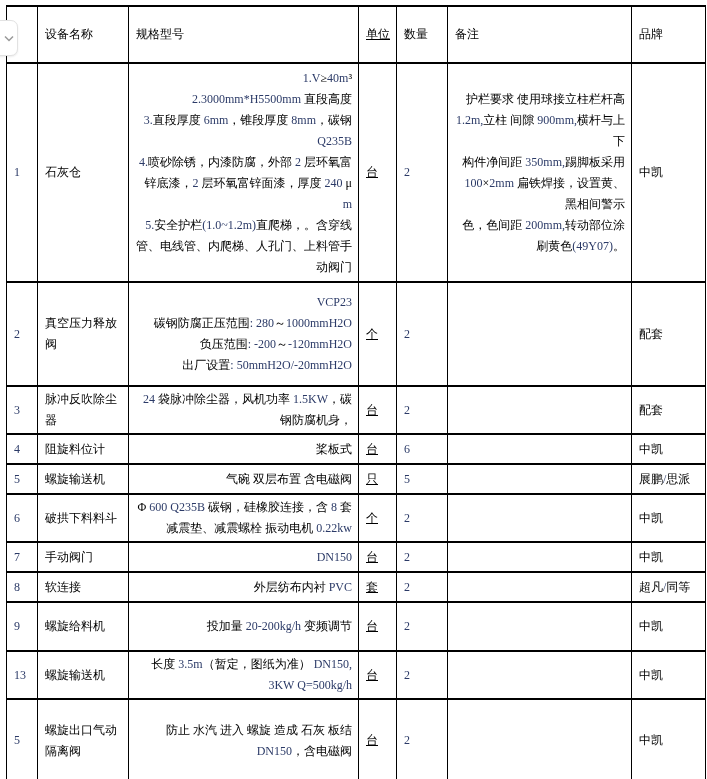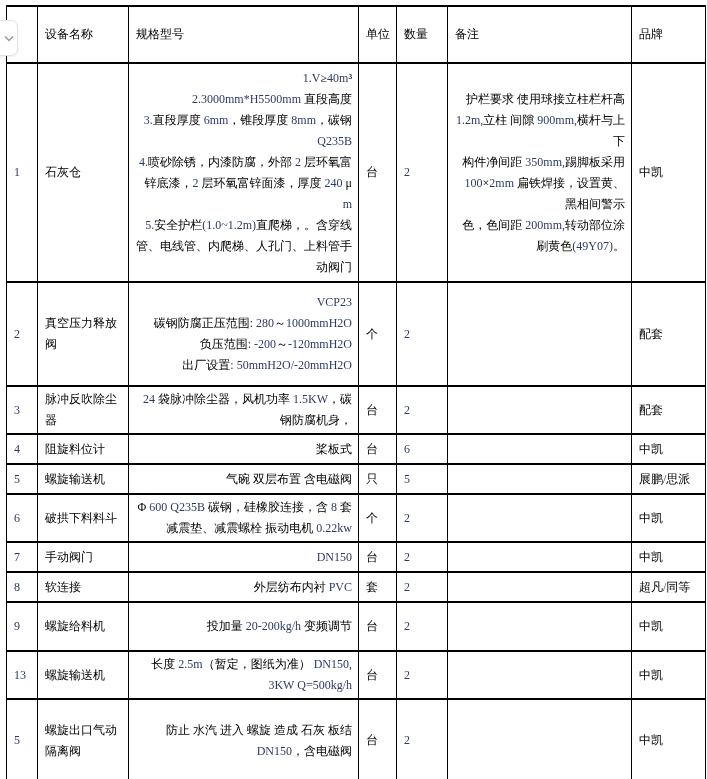--- a/index.html
+++ b/index.html
@@ -17,21 +17,21 @@
   td, th {
     border:1px solid #000;
     border-top-width:2px; border-bottom-width:2px;
     padding:2px 6px 2px 7px;
     font-size:12px; line-height:21px;
     font-weight:normal; text-align:left; vertical-align:middle;
     overflow:hidden; word-break:break-word;
   }
   th { font-weight:normal;margin-left:16px; }
   .c-spec, .c-remark { white-space:pre-line;text-align:right; }
-  .c-unit { padding-left:7px; padding-right:5px; }
+  .c-unit { padding-left:7px; padding-right:5px;text-decoration:underline; }
   .lat { color:#2b3a67; }
 
   .collapse-btn {
     position:absolute; left:-7px; top:20px; width:20px; height:34px;
     background:#fff; border:1px solid #e2e2e2; border-radius:7px;
     box-shadow:0 1px 2px rgba(0,0,0,.08);
     display:flex; align-items:center; justify-content:flex-end;
     padding:0 3px 0 0; cursor:pointer; z-index:2;
   }
 </style>
@@ -163,21 +163,21 @@
       <td class="c-spec">投加量 <span class="lat">20-200kg/h</span> 变频调节</td>
       <td class="c-unit">台</td>
       <td class="c-qty"><span class="lat">2</span></td>
       <td class="c-remark"></td>
       <td class="c-brand">中凯</td>
     </tr>
 
     <tr style="height:48px">
       <td class="c-no"><span class="lat">13</span></td>
       <td class="c-name">螺旋输送机</td>
-      <td class="c-spec">长度 <span class="lat">2.5m</span>（暂定，图纸为准） <span class="lat">DN150,</span> <span class="lat">3KW</span> <span class="lat">Q=500kg/h</span></td>
+      <td class="c-spec">长度 <span class="lat">3.5m</span>（暂定，图纸为准） <span class="lat">DN150,</span> <span class="lat">3KW</span> <span class="lat">Q=500kg/h</span></td>
       <td class="c-unit">台</td>
       <td class="c-qty"><span class="lat">2</span></td>
       <td class="c-remark"></td>
       <td class="c-brand">中凯</td>
     </tr>
 
     <tr style="height:83px">
       <td class="c-no"><span class="lat">5</span></td>
       <td class="c-name">螺旋出口气动隔离阀</td>
       <td class="c-spec">防止 水汽 进入 螺旋 造成 石灰 板结 <span class="lat">DN150</span>，含电磁阀</td>

